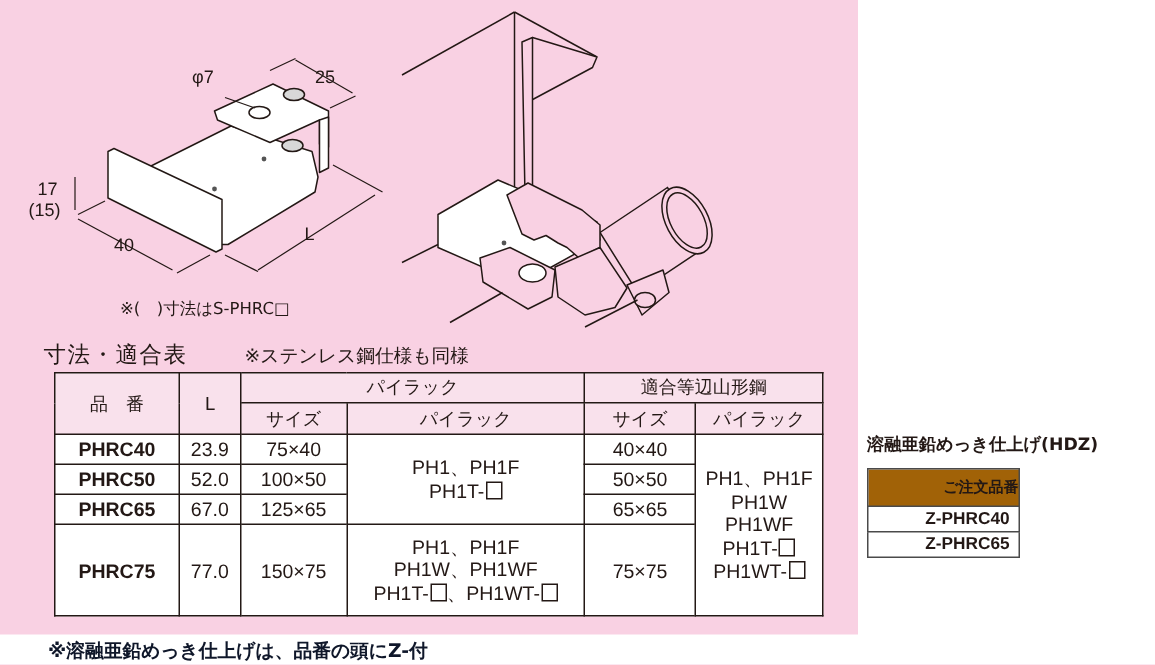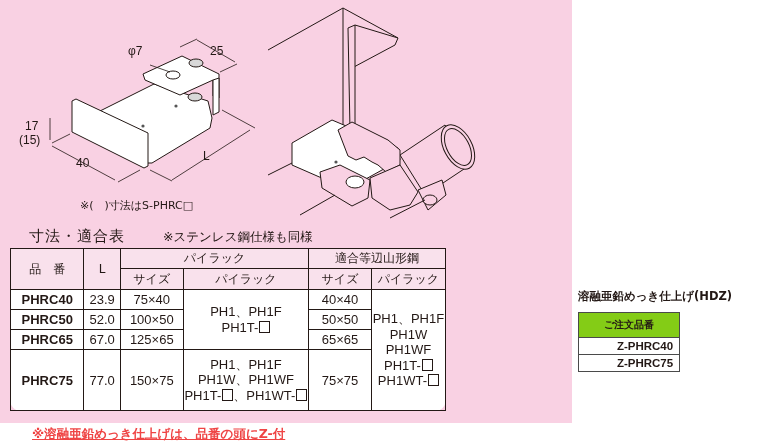--- a/index.html
+++ b/index.html
@@ -5,33 +5,33 @@
   html, body { margin:0; padding:0; }
   body { width:770px; height:443px; position:relative; background:#ffffff; overflow:hidden;
          font-family:"DejaVu Sans", "Liberation Sans", sans-serif; color:#231815; }
   .panel { position:absolute; left:0; top:0; width:572px; height:423px; background:#f9d1e3; }
   .abs { position:absolute; }
   .dim { font-family:"Liberation Sans", sans-serif; font-size:12px; color:#231815; }
   .note-s { position:absolute; left:80px; top:198px; font-size:11px; }
   .title { position:absolute; left:29px; top:227px; font-size:15px; font-weight:normal; letter-spacing:1px; }
   .subtitle { position:absolute; left:163px; top:229px; font-size:12.5px; }
   table { border-collapse:collapse; }
-  .main-table { position:absolute; left:10px; top:248px; width:436px; background:#ffffff;
-                font-family:"Liberation Sans", sans-serif;border-radius:11px; }
+  .main-table { position:absolute; left:36px; top:248px; width:513px; background:#ffffff;
+                font-family:"Liberation Sans", sans-serif; }
   .main-table td, .main-table th { border:1px solid #231815; padding:0; text-align:center;
                 font-size:13px; line-height:15px; font-weight:normal; }
   .main-table th { background:#f9e1ec; font-family:"DejaVu Sans", sans-serif; font-size:12px; }
   .main-table .pn { font-weight:bold; font-size:13px;margin-left:36px; }
   .main-table .multi { line-height:15.5px; }
   .hdz-title { position:absolute; left:578px; top:289px; font-size:11.5px; font-weight:bold; white-space:nowrap; }
   .hdz-table { position:absolute; left:578px; top:312px; width:102px; font-family:"Liberation Sans", sans-serif; }
   .hdz-table td, .hdz-table th { border:1px solid #4a4a4a; text-align:center; padding:0; }
-  .hdz-table th { background:#84cc16; height:24px; font-size:10px; font-family:"DejaVu Sans", sans-serif; }
+  .hdz-table th { background:#a16207; height:24px; font-size:10px; font-family:"DejaVu Sans", sans-serif;text-align:right; }
   .hdz-table td { height:16px; font-size:11.5px; font-weight:bold; line-height:14px;padding-left:32px; }
-  .red-note { position:absolute; left:32px; top:426px; font-size:12.5px; color:#ef4444; font-weight:bold;text-decoration:underline; }
+  .red-note { position:absolute; left:32px; top:426px; font-size:12.5px; color:#0f172a; font-weight:bold; }
   .box { display:inline-block; width:9px; height:10px; border:1px solid #231815; vertical-align:-1px; margin-left:1px; }
 </style>
 </head>
 <body>
 
 <div class="panel"></div>
 
 <svg class="abs" style="left:0;top:0" width="280" height="200" viewBox="0 0 280 200">
   <g fill="#ffffff" stroke="#231815" stroke-width="1" stroke-linejoin="round">
 
@@ -181,18 +181,18 @@
 <div class="hdz-title">溶融亜鉛めっき仕上げ(HDZ)</div>
 <table class="hdz-table">
   <tbody>
       <tr>
         <th>ご注文品番</th>
       </tr>
   <tr>
         <td>Z-PHRC40</td>
       </tr>
   <tr>
-        <td>Z-PHRC75</td>
+        <td>Z-PHRC65</td>
       </tr>
 </tbody>
   </table>
 
 <div class="red-note">※溶融亜鉛めっき仕上げは、品番の頭にZ-付</div>
 
 </body></html>

